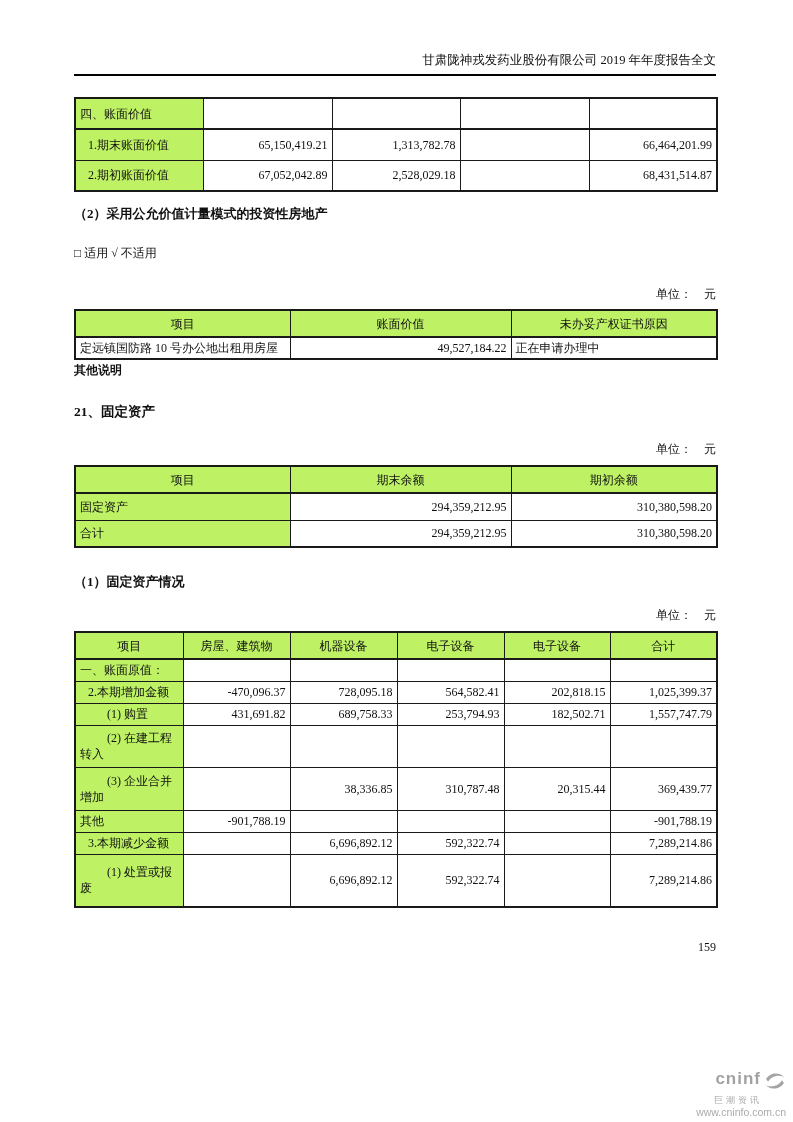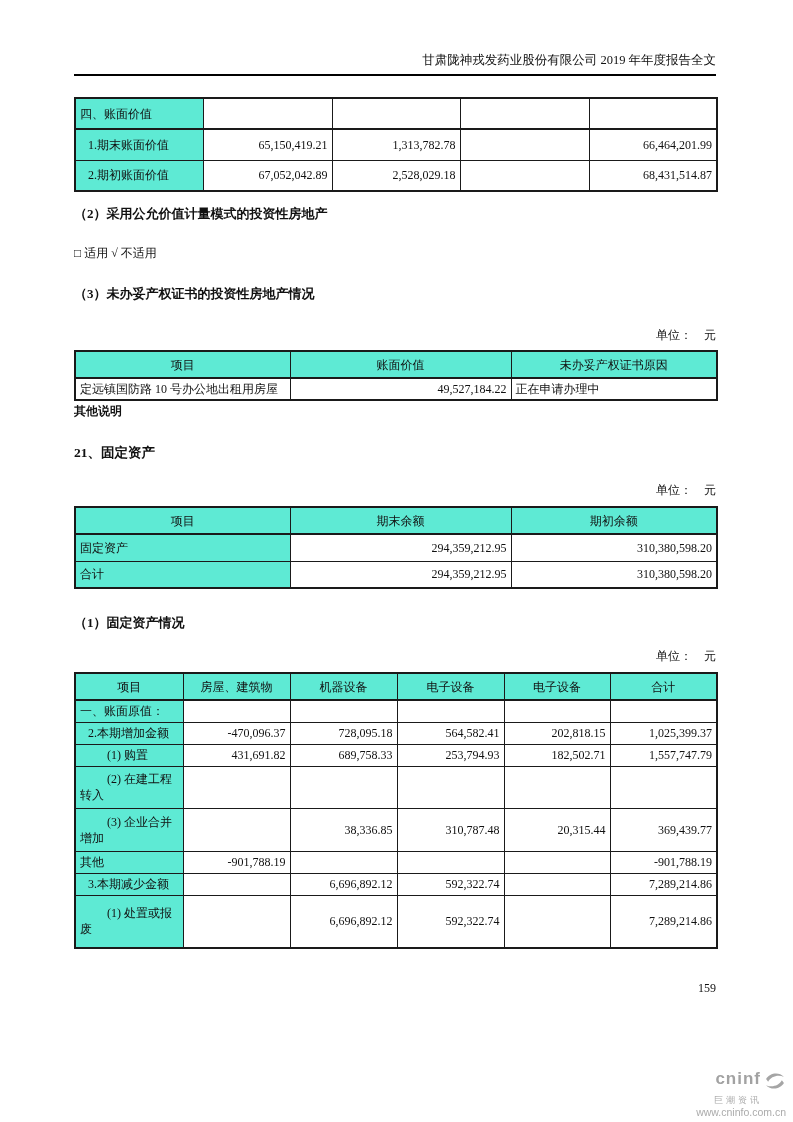--- a/index.html
+++ b/index.html
@@ -33,21 +33,21 @@
     font-size:12px;
   }
   td{
     border:1px solid #1a1a1a;
     padding:2px 4px;
     vertical-align:middle;
     line-height:16px;
     overflow:hidden;
     box-sizing:border-box;
   }
-  .gray{background:#5eead4;}
+  .gray{background:#bef264;}
   .c{text-align:center;}
   .r{text-align:right;}
   .l{text-align:left;}
   .ind1{text-indent:8px;}
   .ind2{text-indent:27px;}
   .thick-bottom td{border-bottom:2px solid #1a1a1a;}
   .h26{height:22px;}
   .h27{height:27px;}
   .h31{height:31px;}
   .h42{height:42px;}
@@ -164,21 +164,20 @@
       <td class="r">2,528,029.18</td>
       <td class="r"></td>
       <td class="r">68,431,514.87</td>
     </tr>
   </tbody>
     </table>
 
   <div class="sec-heading s2-heading">（2）采用公允价值计量模式的投资性房地产</div>
   <div class="plain-line apply-line">□ 适用 √ 不适用</div>
 
-  <div class="sec-heading s3-heading">（3）未办妥产权证书的投资性房地产情况</div>
   <div class="unit-line unit1">单位：　元</div>
 
   <table class="t2">
     <colgroup>
       <col style="width:215px">
         <col style="width:221px">
         <col style="width:206px">
     </colgroup>
     <tbody>
         <tr class="h27 thick-bottom">

